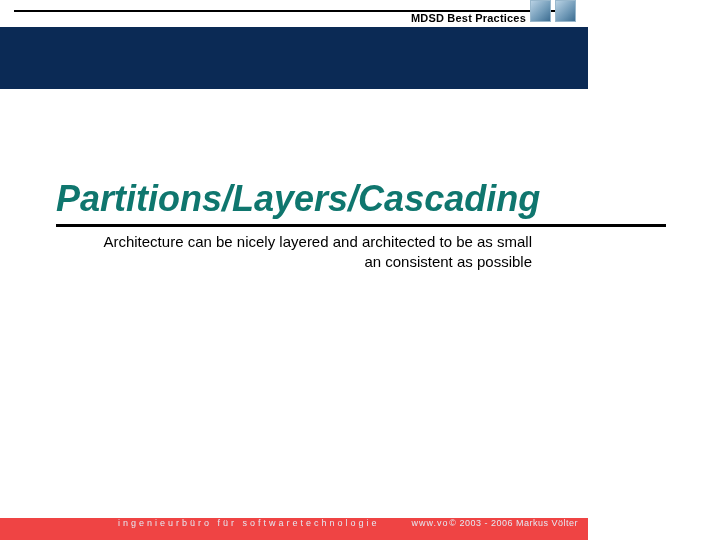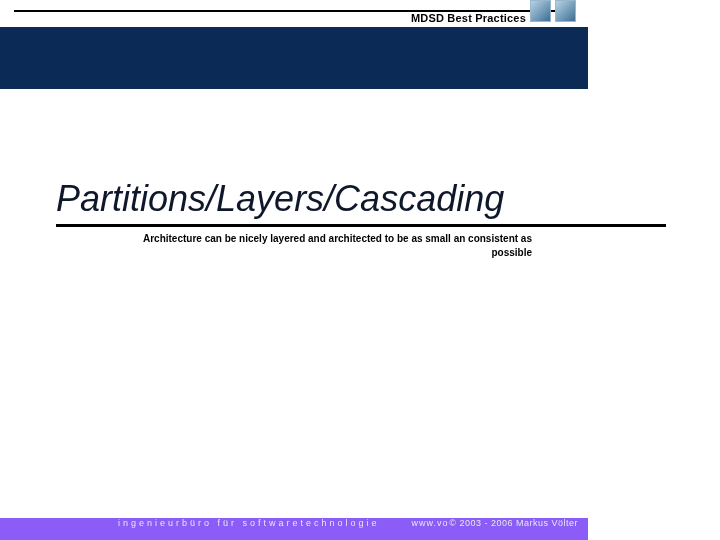--- a/index.html
+++ b/index.html
@@ -9,26 +9,26 @@
   
   .top-rule { position: absolute; left: 14px; right: 14px; top: 10px; height: 2px; background: #000; }
   .header-label { position: absolute; right: 62px; top: 12px; font-size: 11px; font-weight: bold; color: #000; letter-spacing: 0.2px; }
   .corner-deco { position: absolute; right: 12px; top: 0; width: 46px; height: 26px; display: flex; gap: 4px; }
   .corner-deco .chip { flex: 1; height: 22px; background: linear-gradient(135deg,#b9d2e4 0%, #6e98b6 60%, #3d6d91 100%); border: 1px solid #98b7cc; }
 
   
   .banner { position: absolute; left: 0; right: 0; top: 27px; height: 62px; background: #0b2a55; }
 
   
-  .title { position: absolute; left: 56px; top: 178px; font-size: 36px; font-weight: 400; font-style: italic; color: #0f172a; font-family: Verdana, Geneva, sans-serif; }
+  .title { position: absolute; left: 56px; top: 178px; font-size: 36px; font-weight: 700; font-style: italic; color: #0f766e; font-family: Verdana, Geneva, sans-serif; }
   .title-rule { position: absolute; left: 56px; top: 224px; width: 610px; height: 3px; background: #000; }
-  .subtitle { position: absolute; left: 102px; right: 56px; top: 232px; font-size: 10px; font-weight: 700; color: #000; text-align: right; line-height: 1.35; }
+  .subtitle { position: absolute; left: 102px; right: 56px; top: 232px; font-size: 15px; font-weight: 400; color: #000; text-align: right; line-height: 1.35; }
 
   
-  .footer-band { position: absolute; left: 0; right: 0; bottom: 0; height: 22px; background: #8b5cf6; color: #e4e9f2; display: flex; align-items: center; padding: 0 10px 12px 118px; font-size: 9px; letter-spacing: 3px; }
+  .footer-band { position: absolute; left: 0; right: 0; bottom: 0; height: 22px; background: #ef4444; color: #e4e9f2; display: flex; align-items: center; padding: 0 10px 12px 118px; font-size: 9px; letter-spacing: 3px; }
   .footer-left { flex: 0 0 auto; }
   .footer-mid { flex: 0 0 auto; margin-left: 32px; letter-spacing: 1px; }
   .footer-right { margin-left: auto; letter-spacing: 0.5px; font-size: 9px; }
 
   
   .logo-wrap { position: absolute; left: 8px; bottom: 8px; width: 108px; height: 42px; }
   .logo-ellipse { position: absolute; left: 0; top: 4px; width: 108px; height: 34px; border-radius: 50%; background: radial-gradient(ellipse at 40% 35%, #ffffff 0%, #d9e2ec 45%, #b7c6d6 100%); box-shadow: 0 1px 2px rgba(0,0,0,0.25); }
   .logo-text { position: absolute; left: 14px; top: 10px; font-family: Georgia, 'Times New Roman', serif; font-style: italic; font-weight: 700; font-size: 20px; color: #0b2a55; }
   .logo-r { position: absolute; right: 12px; top: 20px; font-size: 8px; color: #0b2a55; font-style: italic; }
 </style>

